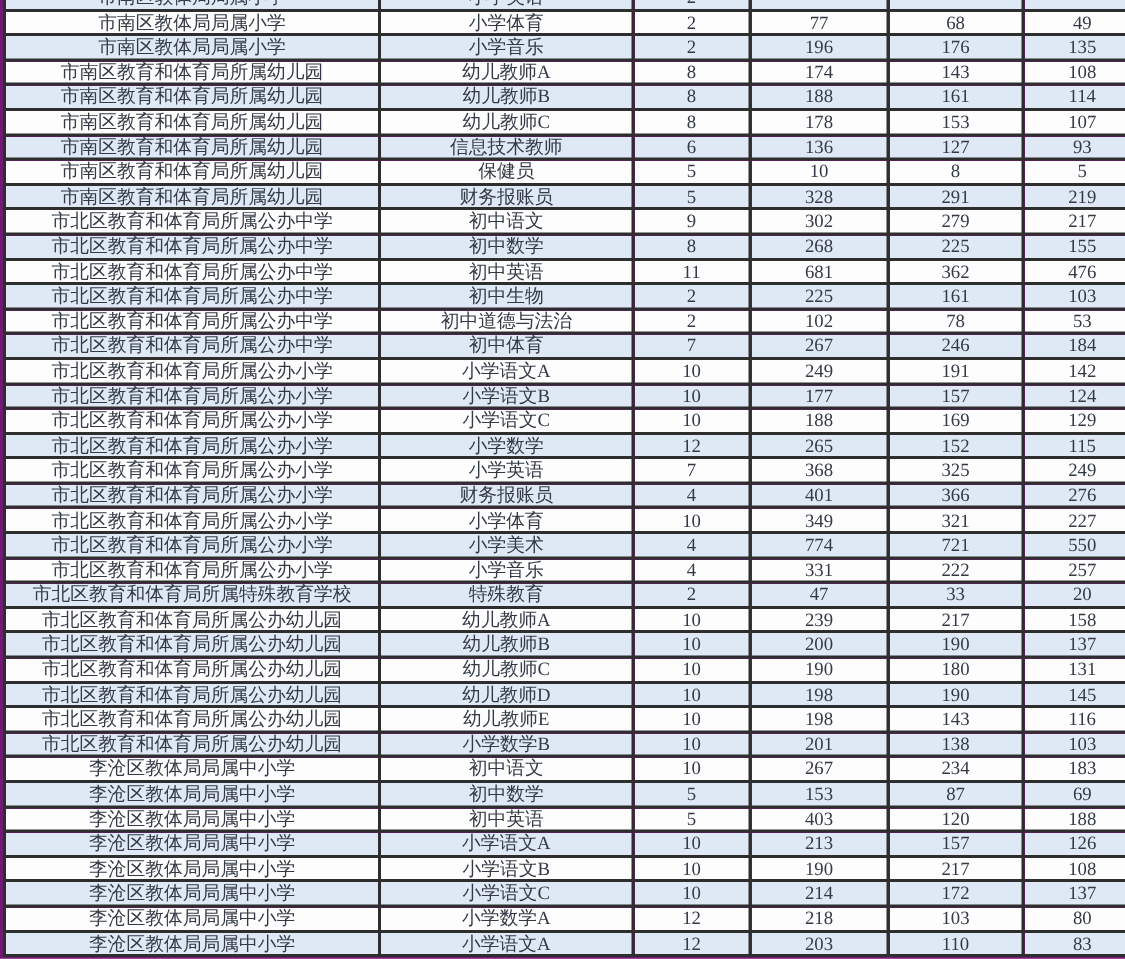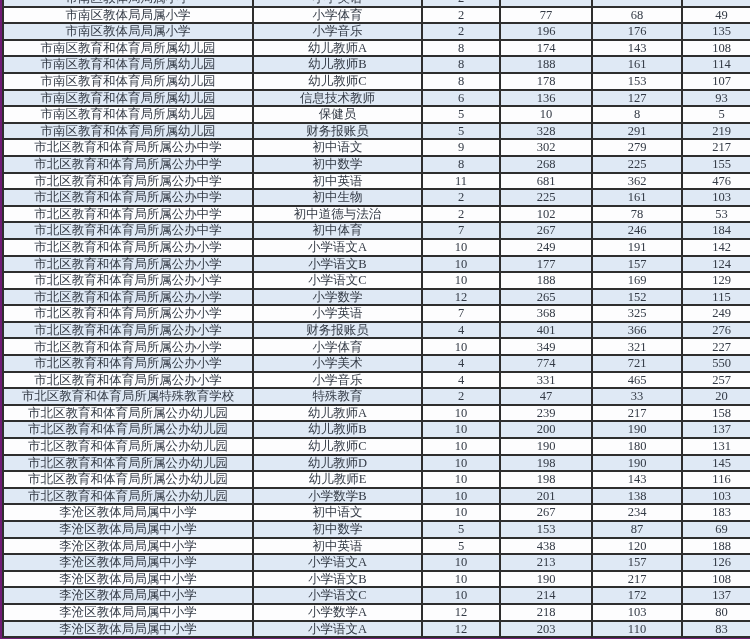--- a/index.html
+++ b/index.html
@@ -232,21 +232,21 @@
           <td class="c-n1">4</td>
           <td class="c-n2">774</td>
           <td class="c-n3">721</td>
           <td class="c-n4">550</td>
         </tr>
         <tr class="base">
           <td class="c-org">市北区教育和体育局所属公办小学</td>
           <td class="c-pos">小学音乐</td>
           <td class="c-n1">4</td>
           <td class="c-n2">331</td>
-          <td class="c-n3">465</td>
+          <td class="c-n3">222</td>
           <td class="c-n4">257</td>
         </tr>
         <tr class="alt">
           <td class="c-org">市北区教育和体育局所属特殊教育学校</td>
           <td class="c-pos">特殊教育</td>
           <td class="c-n1">2</td>
           <td class="c-n2">47</td>
           <td class="c-n3">33</td>
           <td class="c-n4">20</td>
         </tr>
@@ -311,21 +311,21 @@
           <td class="c-pos">初中数学</td>
           <td class="c-n1">5</td>
           <td class="c-n2">153</td>
           <td class="c-n3">87</td>
           <td class="c-n4">69</td>
         </tr>
         <tr class="base">
           <td class="c-org">李沧区教体局局属中小学</td>
           <td class="c-pos">初中英语</td>
           <td class="c-n1">5</td>
-          <td class="c-n2">438</td>
+          <td class="c-n2">403</td>
           <td class="c-n3">120</td>
           <td class="c-n4">188</td>
         </tr>
         <tr class="alt">
           <td class="c-org">李沧区教体局局属中小学</td>
           <td class="c-pos">小学语文A</td>
           <td class="c-n1">10</td>
           <td class="c-n2">213</td>
           <td class="c-n3">157</td>
           <td class="c-n4">126</td>

